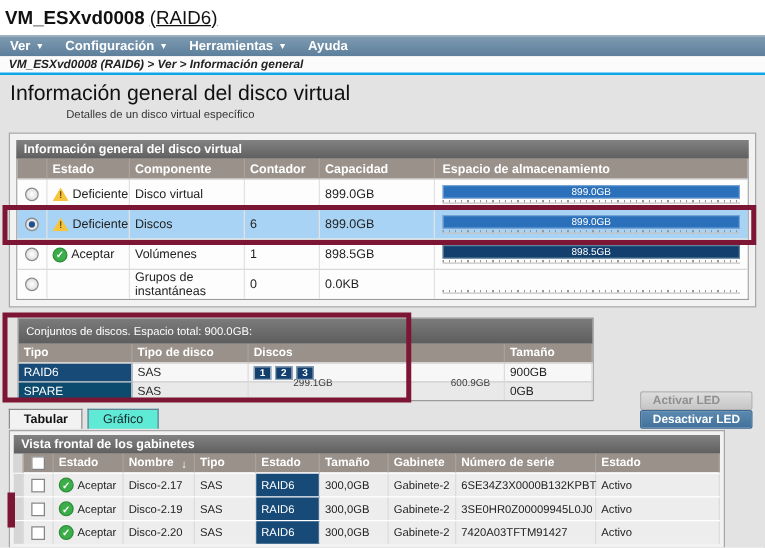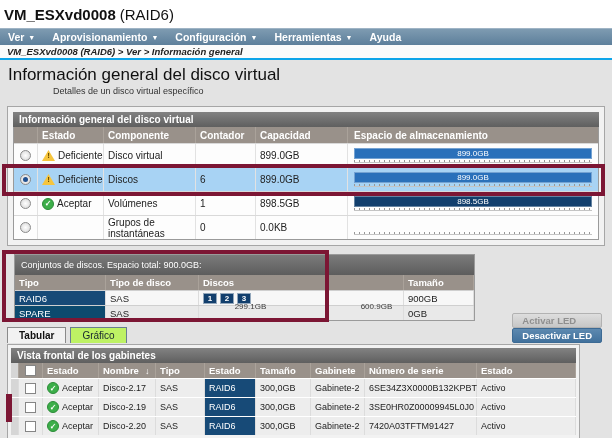--- a/index.html
+++ b/index.html
@@ -3,21 +3,21 @@
 <meta charset="utf-8">
 <style>
   * { box-sizing: border-box; }
   html,body { margin:0; padding:0; }
   body { font-family:"Liberation Sans", sans-serif; }
   .screen { position:relative; width:612px; height:438px; background:#e3e3e3; overflow:hidden; }
 
   
   .titlebar { height:28px; background:#ffffff; display:flex; align-items:center; padding-left:4px; font-size:15px; color:#111; }
   .titlebar .bold { font-weight:bold; }
-  .titlebar .suffix { margin-left:4px; }
+  .titlebar .suffix { margin-left:4px;text-decoration:underline; }
 
   
   .menubar { height:17px; background:linear-gradient(#7e9bb1,#5d7f9b); border-top:1px solid #9fb4c5; display:flex; align-items:center; padding-left:8px; }
   .menu-item { color:#fff; font-size:10.5px; font-weight:bold; display:flex; align-items:center; gap:4px; margin-right:17px; cursor:default; }
   .menu-item .arrow { font-size:7px; line-height:7px; }
 
   
   .breadcrumb { height:15px; background:#fbfbfb; border-bottom:2px solid #0ea5e9; font-size:9.5px; font-weight:bold; font-style:italic; color:#222; display:flex; align-items:center; padding-left:7px; }
 
   h1 { margin:5px 0 0 8px; font-size:17px; line-height:19px; font-weight:400; color:#101010; }
@@ -74,21 +74,21 @@
   .ds-row > div { display:flex; align-items:center; padding-left:4px; border-right:1px solid #dcdcdc; }
   .cell-raid6 { background:#174a77; color:#fff; }
   .cell-spare { background:#0c4a6e; color:#fff; }
   .disk-btn { width:14px; height:11px; background:#123f6d; border:1px solid #93a7bb; color:#fff; font-size:8px; font-weight:bold; display:flex; align-items:center; justify-content:center; margin-right:3px; cursor:default; }
 
   
   .tabs-row { margin:6px 10px 0 7px; display:flex; justify-content:space-between; align-items:flex-end; height:16px; }
   .tabs { display:flex; }
   .tab { height:16px; padding:0 11px; font-size:10px; display:flex; align-items:center; border:1px solid #8a8a8a; border-bottom:none; cursor:default; }
   .tab.active { background:#f2f2f2; font-weight:bold; color:#111; }
-  .tab.inactive { background:#bef264; color:#16242f; margin-left:4px; border-color:#697f91; }
+  .tab.inactive { background:#5eead4; color:#16242f; margin-left:4px; border-color:#697f91; }
   .leds { display:flex;flex-direction:column; }
   .led-btn { height:15px; padding:0 9px; font-size:9.5px; font-weight:bold; border-radius:2px; display:flex; align-items:center; margin-left:6px; cursor:default; }
   .led-disabled { background:linear-gradient(#dedede,#c6c6c6); color:#8f8f8f; border:1px solid #b2b2b2; }
   .led-enabled { background:linear-gradient(#5d89b0,#41719c); color:#fff; border:1px solid #3c6a94; }
 
   
   .panel3 { margin:1px 0 0 7px; width:573px; padding:3px; }
   .b-head { display:flex; height:15px; background:#99918a; color:#fff; font-size:9.5px; font-weight:bold; align-items:center; }
   .b-head > div { height:100%; display:flex; align-items:center; padding-left:4px; border-right:1px solid #aaa29a; }
   .b-row { display:flex; height:19px; align-items:stretch; background:#ededed; border-top:1px solid #ffffff; font-size:9px; color:#222; }
@@ -120,24 +120,20 @@
     <span class="bold">VM_ESXvd0008</span>
     <span class="suffix">(RAID6)</span>
   </div>
 
   <div class="menubar">
     <div class="menu-item">
       <span>Ver</span>
       <span class="arrow">▼</span>
     </div>
     <div class="menu-item">
-      <span>Aprovisionamiento</span>
-      <span class="arrow">▼</span>
-    </div>
-    <div class="menu-item">
       <span>Configuración</span>
       <span class="arrow">▼</span>
     </div>
     <div class="menu-item">
       <span>Herramientas</span>
       <span class="arrow">▼</span>
     </div>
     <div class="menu-item">
       <span>Ayuda</span>
     </div>

